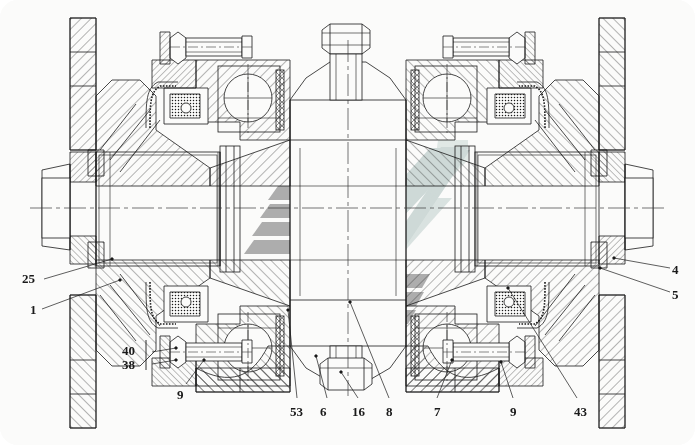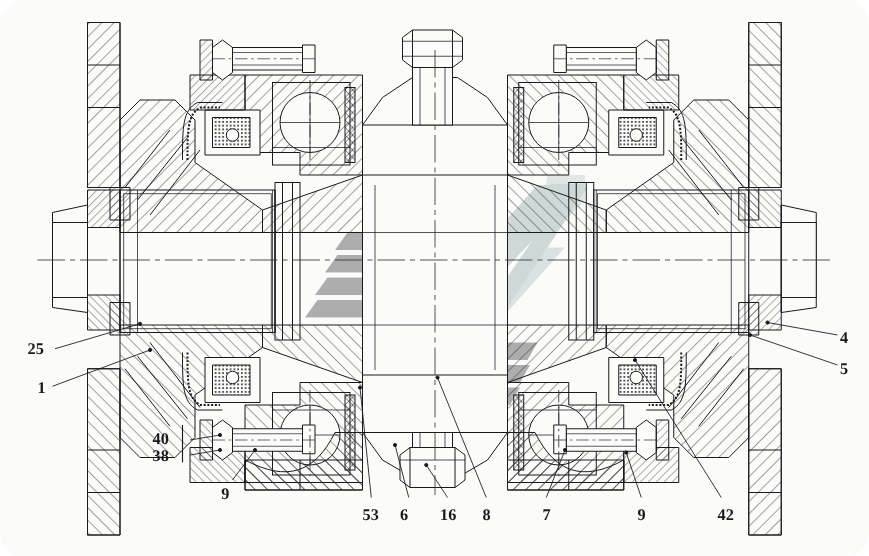--- a/index.html
+++ b/index.html
@@ -405,18 +405,18 @@
       <div class="callout" style="left: 30px; top: 303px;">1</div>
       <div class="callout" style="left: 122px; top: 344px;">40</div>
       <div class="callout" style="left: 122px; top: 358px;">38</div>
       <div class="callout" style="left: 177px; top: 388px;">9</div>
       <div class="callout" style="left: 290px; top: 405px;">53</div>
       <div class="callout" style="left: 320px; top: 405px;">6</div>
       <div class="callout" style="left: 352px; top: 405px;">16</div>
       <div class="callout" style="left: 386px; top: 405px;">8</div>
       <div class="callout" style="left: 434px; top: 405px;">7</div>
       <div class="callout" style="left: 510px; top: 405px;">9</div>
-      <div class="callout" style="left: 574px; top: 405px;">42</div>
+      <div class="callout" style="left: 574px; top: 405px;">43</div>
       <div class="callout" style="left: 672px; top: 263px;">4</div>
       <div class="callout" style="left: 672px; top: 288px;">5</div>
     </div>
 
 </div>
 
 </body></html>

